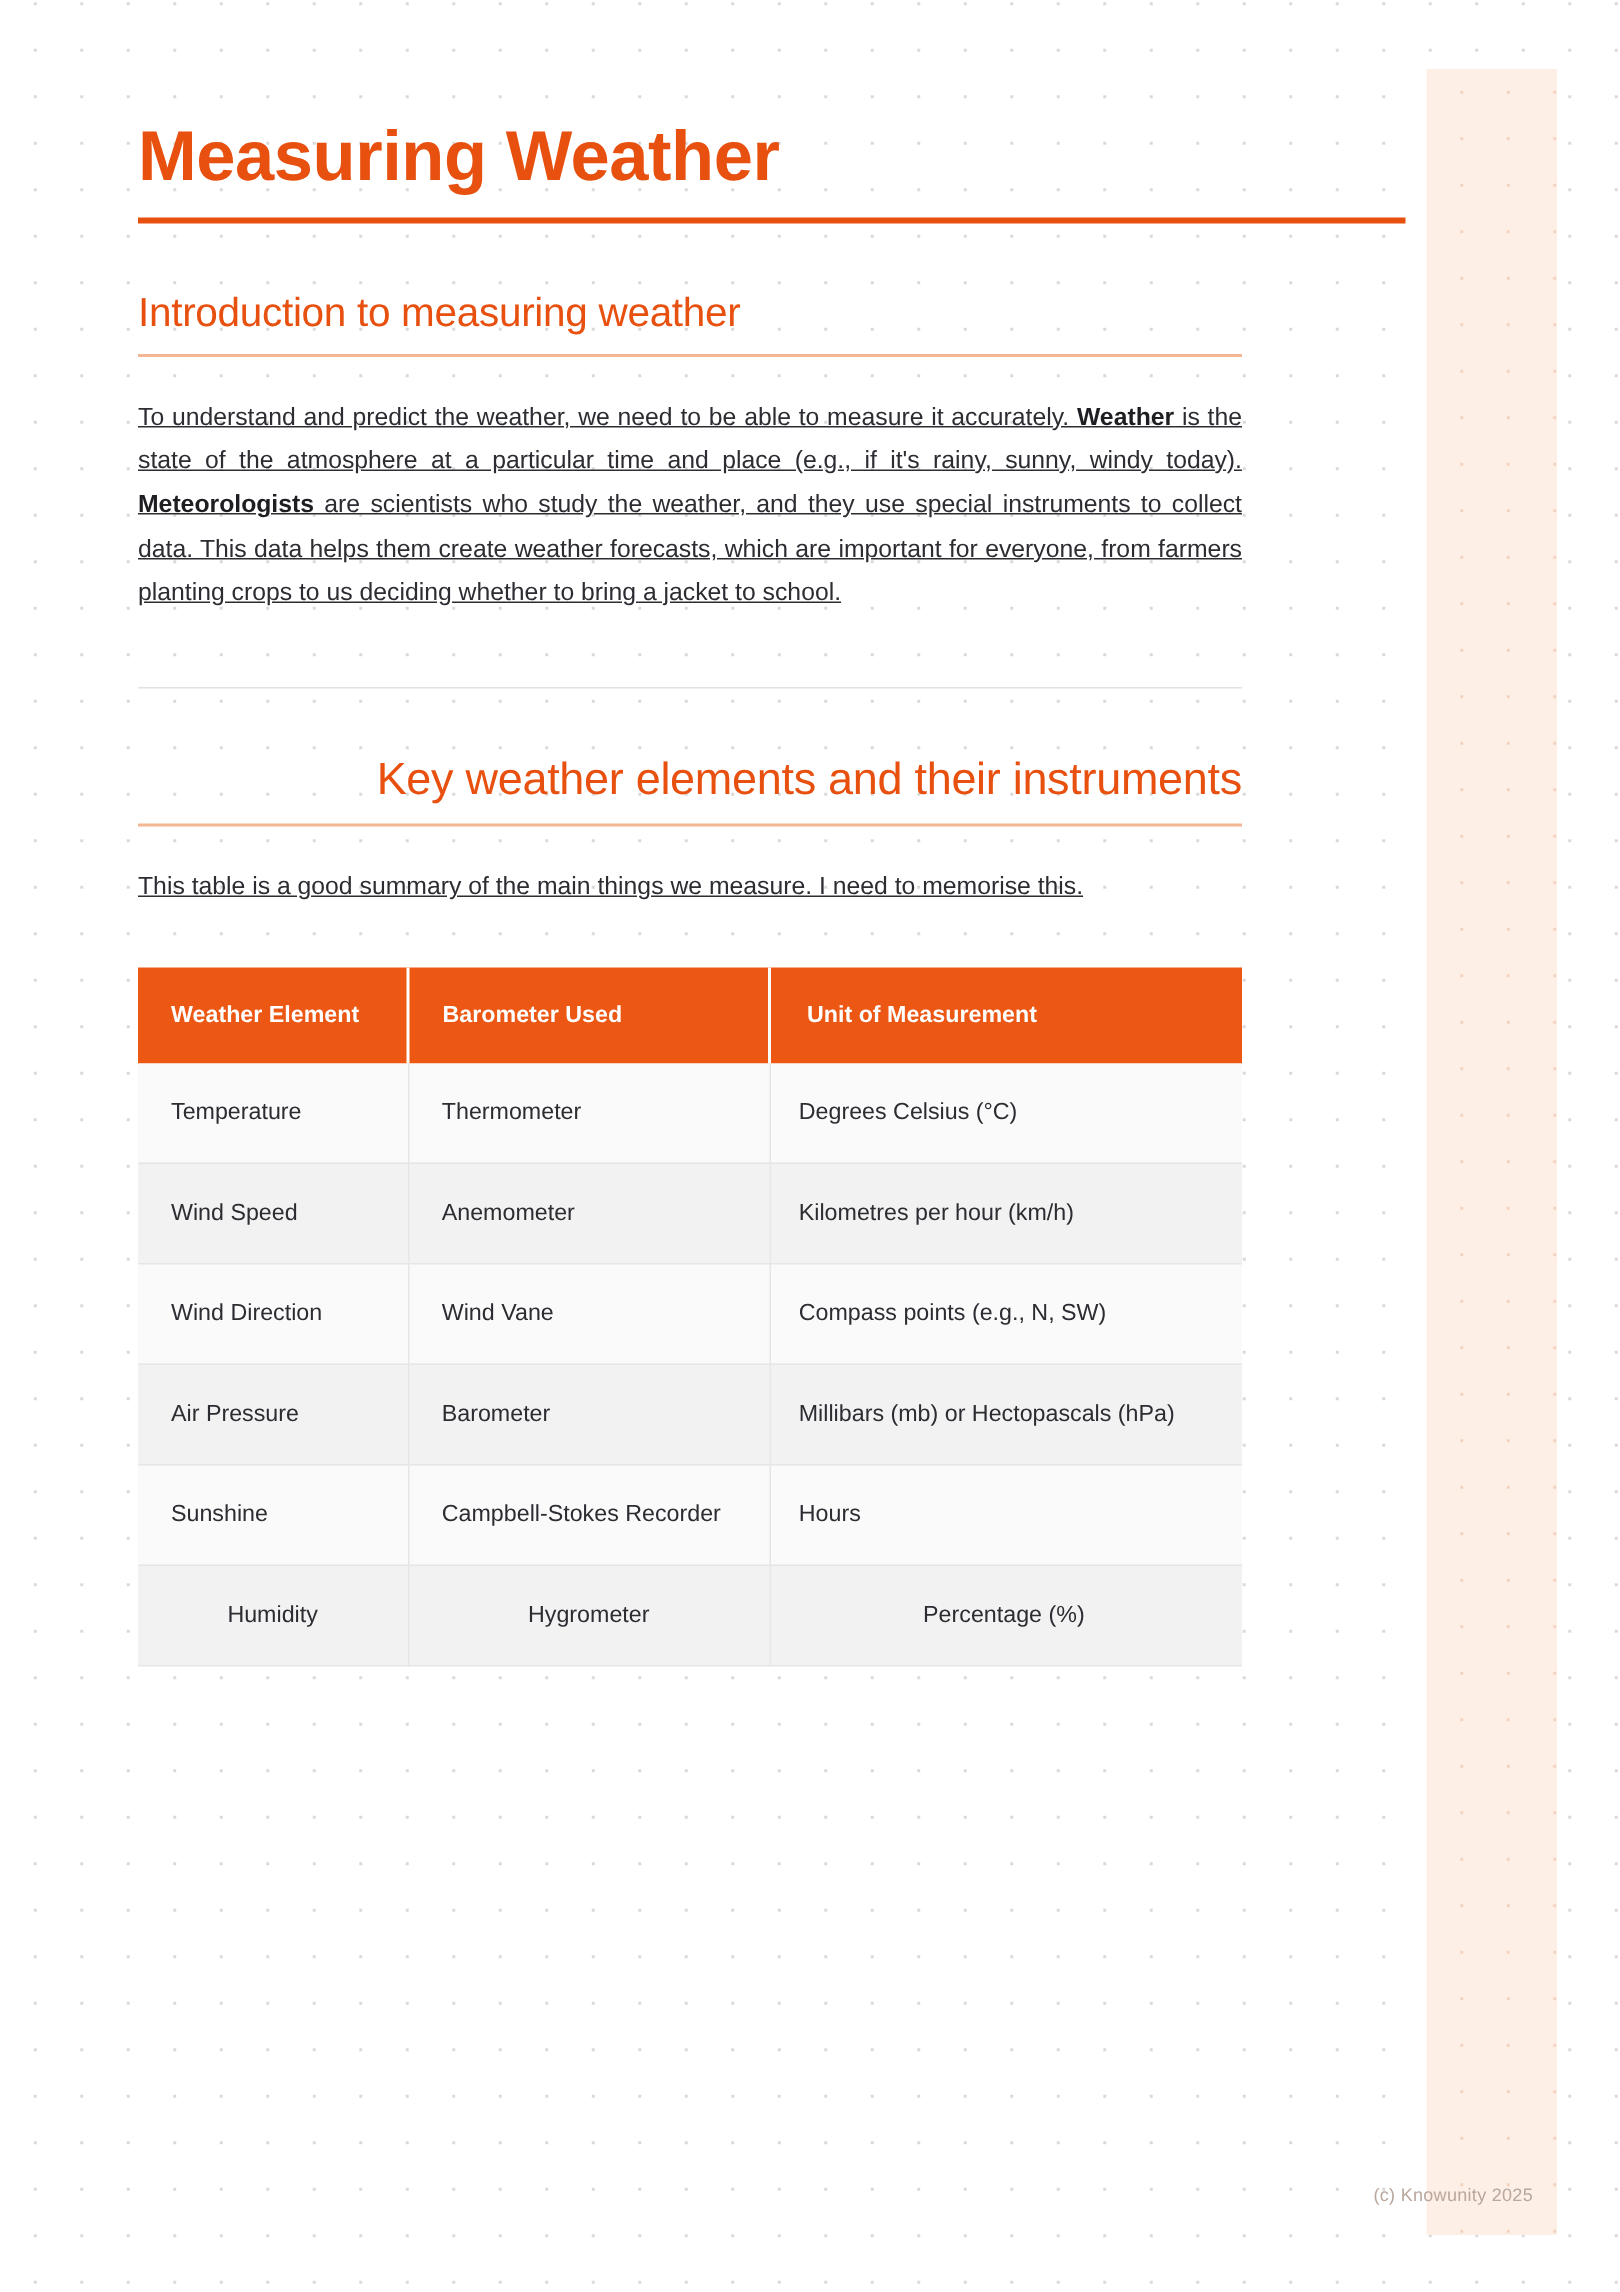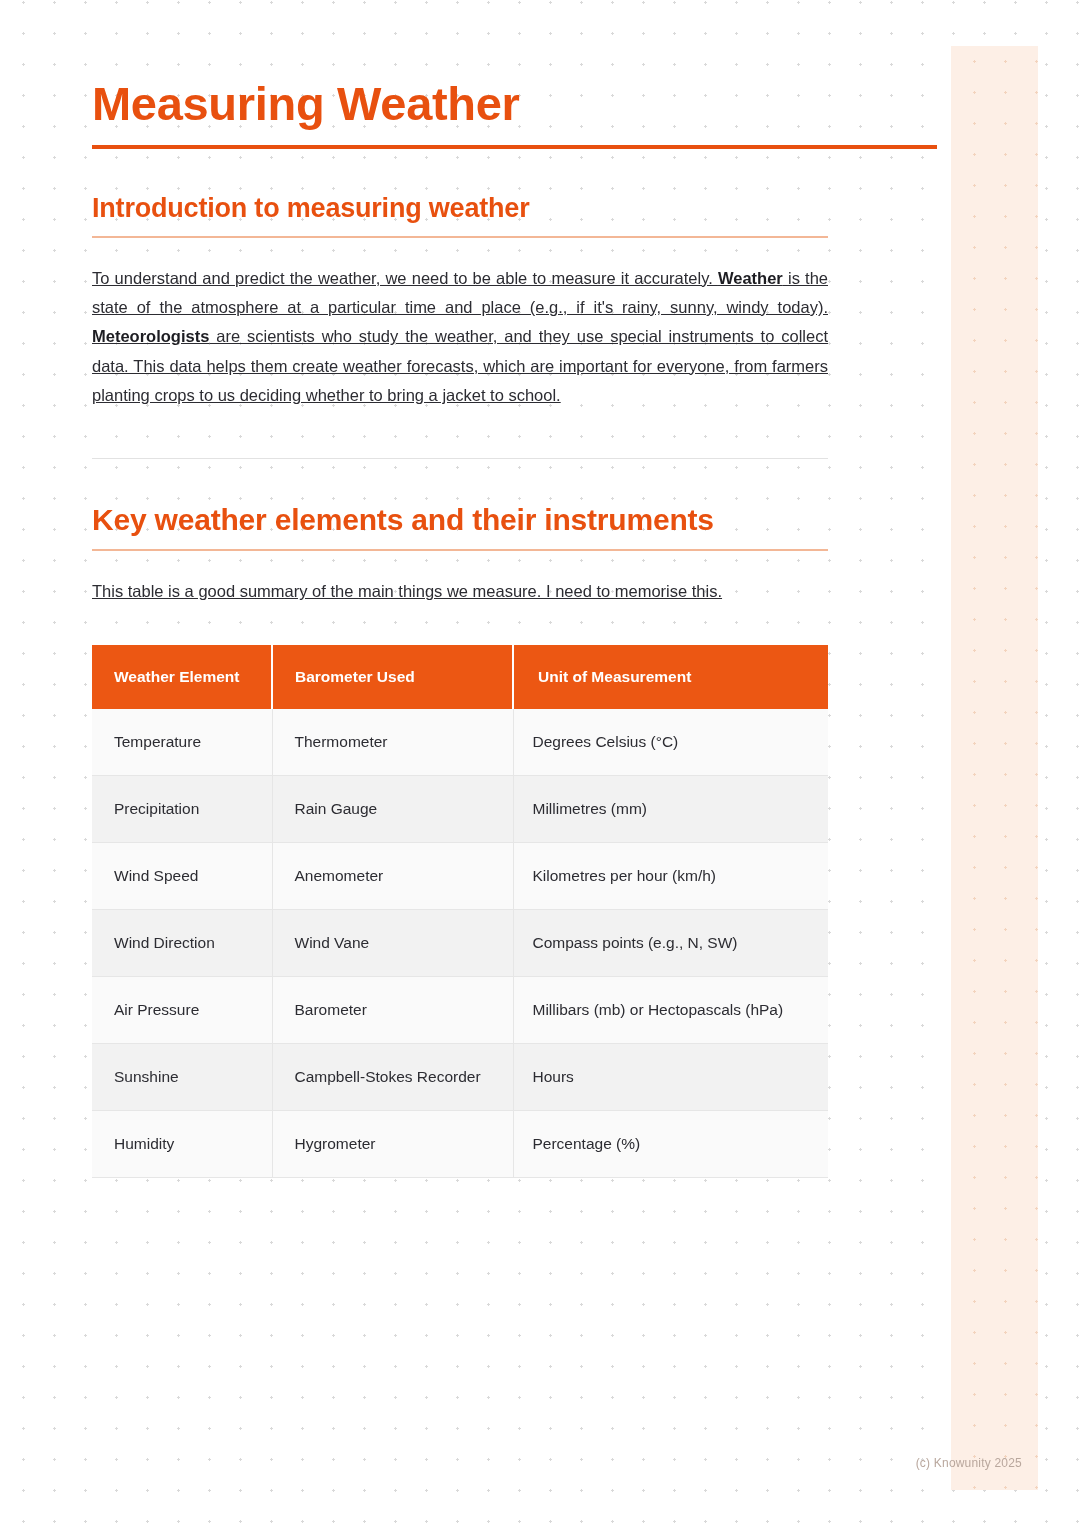--- a/index.html
+++ b/index.html
@@ -57,26 +57,27 @@
     height: 4px;
     background: #e8500f;
     width: 845px;
     margin-left: 0;
     margin-bottom: 44px;
   }
 
   h2.section-title {
     font-size: 27px;
     color: #e8500f;
-    font-weight: bold;
+    font-weight: normal;
     margin: 17px 0 12px 0;
     letter-spacing: -0.2px;
   }
   h2.section-title.big {
     font-size: 30px;
+    text-align: right;
   }
   .section-rule {
     height: 2px;
     background: #f3b796;
     width: 736px;
     margin-bottom: 26px;
   }
 
   p.body-text {
     font-size: 16.5px;
@@ -123,21 +124,21 @@
     color: #2c2c32;
     line-height: 1.55;
     border-bottom: 1px solid #e6e6e6;
     border-right: 1px solid #e6e6e6;
     vertical-align: middle;
     background: transparent;
   }
   table.weather-table td:last-child { border-right: none; padding-left: 19px; }
   table.weather-table tbody tr:nth-child(odd) td { background: #fafafa; }
   table.weather-table tbody tr:nth-child(even) td { background: #f2f2f2; }
-  table.weather-table tbody tr:last-child td { border-bottom: 1px solid #e6e6e6; }
+  table.weather-table tbody tr:last-child td { border-bottom: 1px solid #e6e6e6; text-align: center; }
 
   col.c1 { width: 180px; }
   col.c2 { width: 241px; }
   col.c3 { width: 315px; }
 
   .watermark {
     position: absolute;
     right: 58px;
     bottom: 58px;
     font-size: 12px;
@@ -185,25 +186,20 @@
           <th>Unit of Measurement</th>
         </tr>
       </thead>
       <tbody>
         <tr>
           <td>Temperature</td>
           <td>Thermometer</td>
           <td>Degrees Celsius (°C)</td>
         </tr>
         <tr>
-          <td>Precipitation</td>
-          <td>Rain Gauge</td>
-          <td>Millimetres (mm)</td>
-        </tr>
-        <tr>
           <td>Wind Speed</td>
           <td>Anemometer</td>
           <td>Kilometres per hour (km/h)</td>
         </tr>
         <tr>
           <td>Wind Direction</td>
           <td>Wind Vane</td>
           <td>Compass points (e.g., N, SW)</td>
         </tr>
         <tr>

